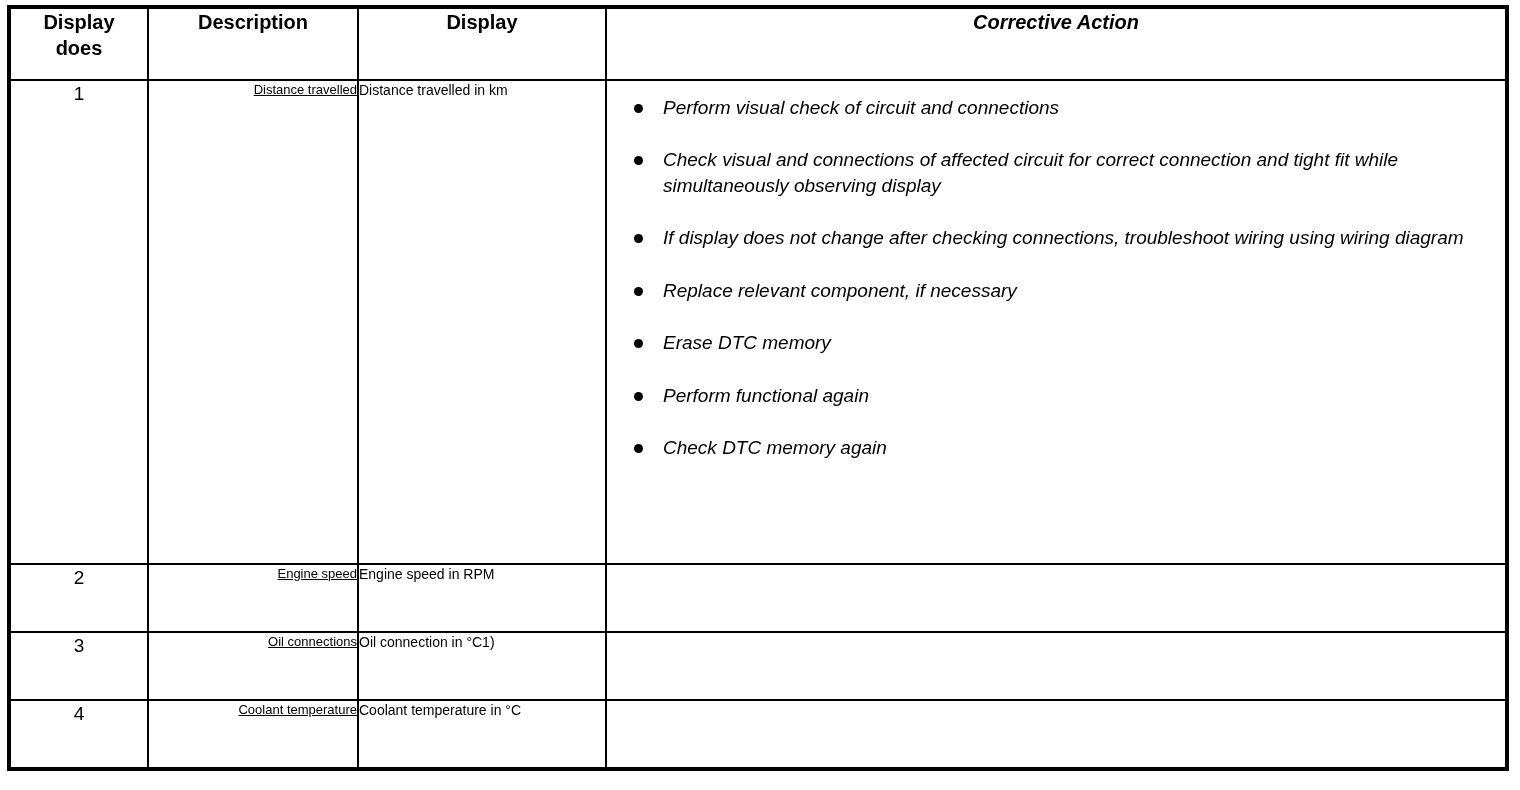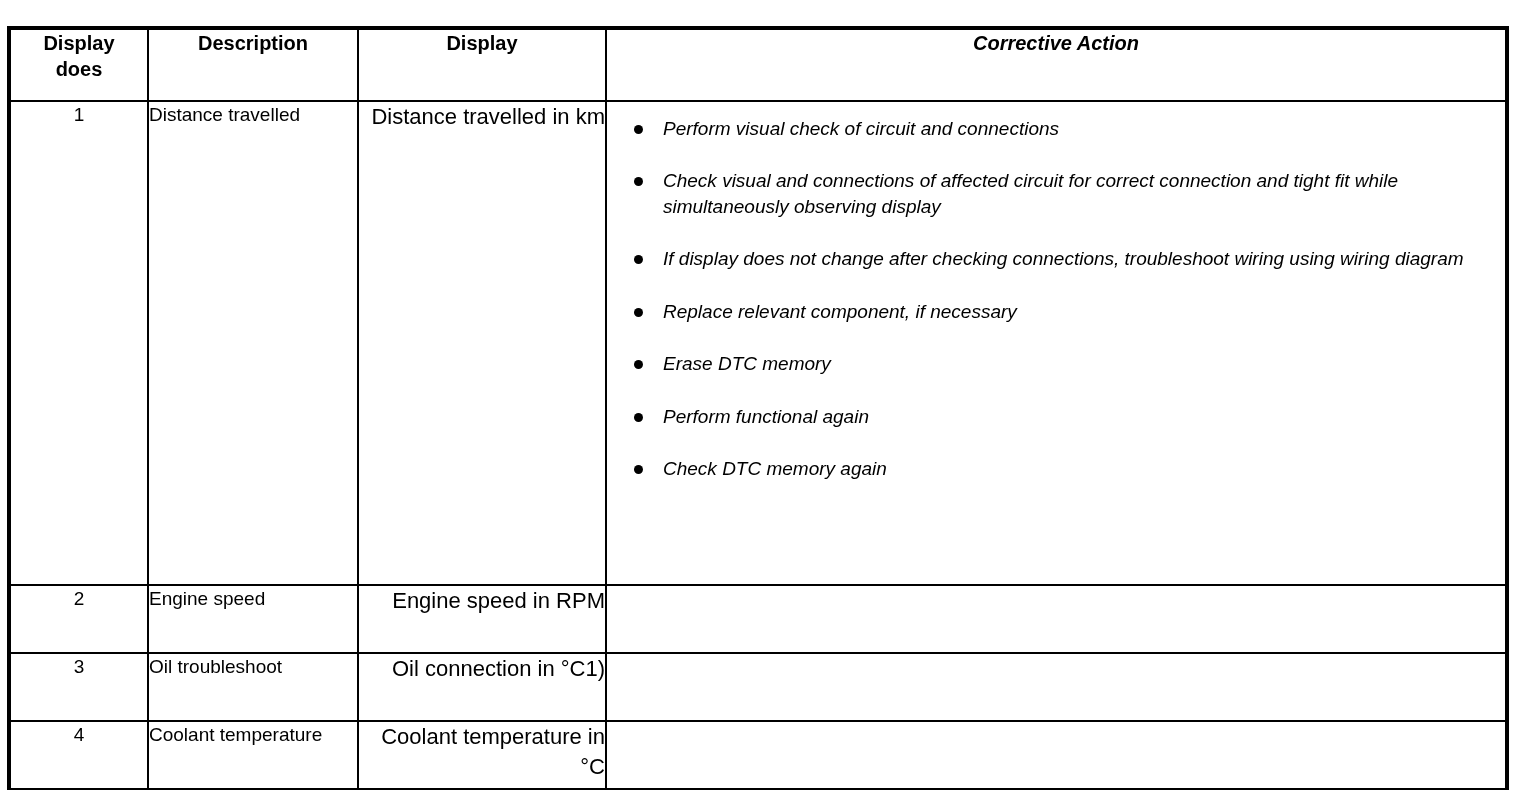--- a/index.html
+++ b/index.html
@@ -12,21 +12,20 @@
     height: 790px;
     font-family: "Liberation Sans", sans-serif;
     color: #000000;
     overflow: hidden;
   }
   #page {
     position: relative;
     width: 1520px;
     height: 574px;
     background: #ffffff;
-    margin-top: 21px;
   }
   table.spec-table {
     position: absolute;
     left: 7px;
     top: 5px;
     width: 1488px;
     border-collapse: collapse;
     table-layout: fixed;
     background: #ffffff;
   }
@@ -63,28 +62,29 @@
     vertical-align: top;
     padding-top: 16px;
   }
   .cell-field {
     text-align: center;
     font-size: 19px;
     padding-top: 12px;
     line-height: 1.35;
   }
   .cell-desc {
-    text-align: left;
-    font-size: 19px;
+    text-align: right;
+    font-size: 13px;
     padding: 12px 6px 10px 10px;
     line-height: 1.35;
+    text-decoration: underline;
   }
   .cell-display {
-    text-align: right;
-    font-size: 22px;
+    text-align: left;
+    font-size: 14px;
     padding: 12px 8px 10px 8px;
     line-height: 1.35;
   }
   .cell-action {
     padding: 0;
   }
   .row-1 td { height: 482px; }
   .row-2 td { height: 66px; }
   .row-3 td { height: 66px; }
   .row-4 td { height: 66px; }
@@ -151,21 +151,21 @@
 
       <tr class="row-2">
         <td class="cell-field frame-left">2</td>
         <td class="cell-desc">Engine speed</td>
         <td class="cell-display">Engine speed in RPM</td>
         <td class="cell-action empty-cell frame-right"></td>
       </tr>
 
       <tr class="row-3">
         <td class="cell-field frame-left">3</td>
-        <td class="cell-desc">Oil troubleshoot</td>
+        <td class="cell-desc">Oil connections</td>
         <td class="cell-display">Oil connection in °C1)</td>
         <td class="cell-action empty-cell frame-right"></td>
       </tr>
 
       <tr class="row-4">
         <td class="cell-field frame-left frame-bottom">4</td>
         <td class="cell-desc frame-bottom">Coolant temperature</td>
         <td class="cell-display frame-bottom">Coolant temperature in °C</td>
         <td class="cell-action empty-cell frame-right frame-bottom"></td>
       </tr>

